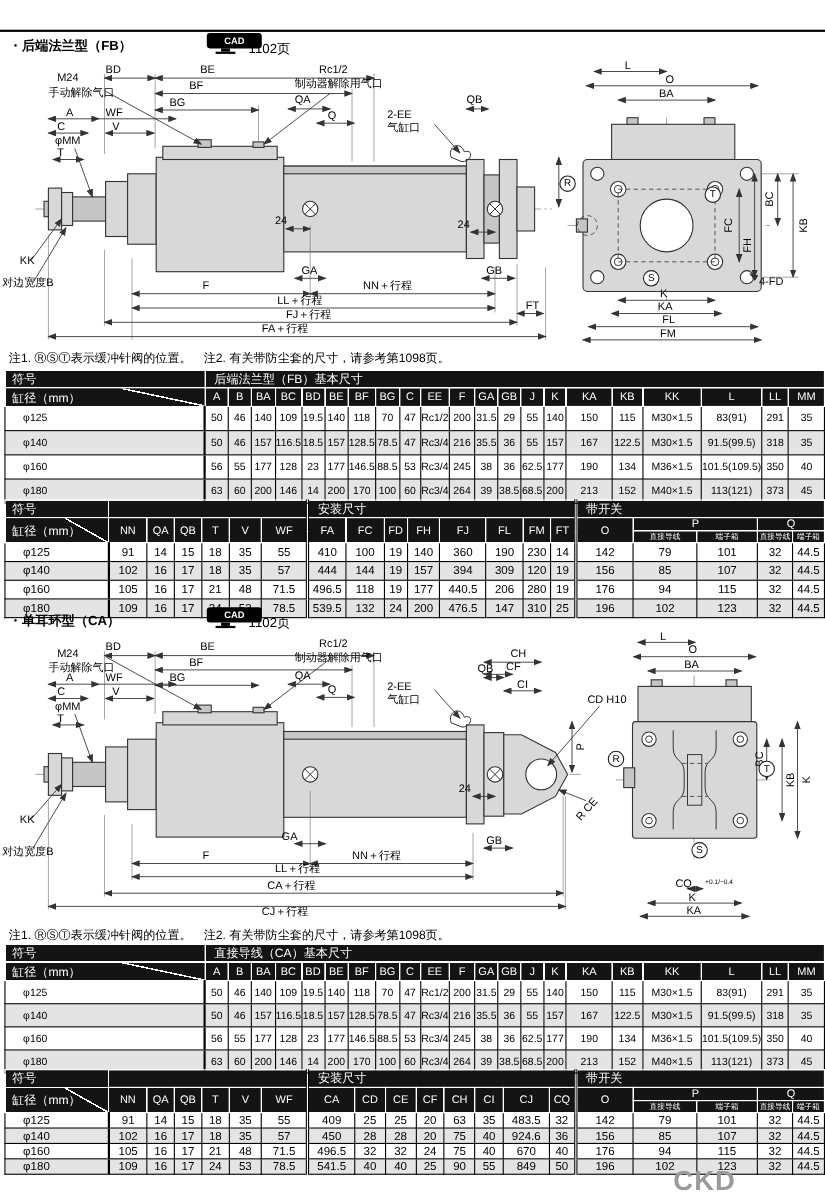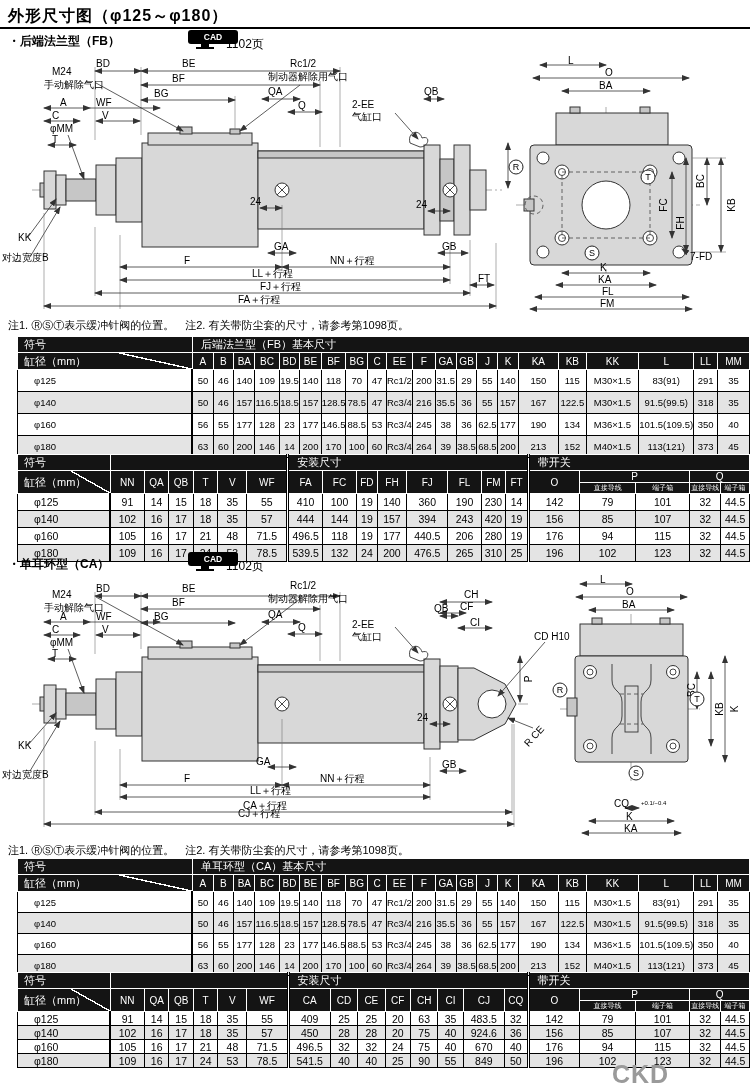--- a/index.html
+++ b/index.html
@@ -19,21 +19,21 @@
   
   .draw{position:absolute;left:0;width:750px;}
   .draw svg{position:absolute;left:0;top:0;}
   .d{position:absolute;font-size:10px;white-space:nowrap;line-height:11px;}
   .dv{position:absolute;font-size:10px;white-space:nowrap;transform:translate(-50%,-50%) rotate(-90deg);}
   .dr{position:absolute;font-size:10px;white-space:nowrap;transform:translate(-50%,-50%) rotate(-48deg);}
   .circ{position:absolute;width:13px;height:13px;border:1px solid #222;border-radius:50%;
         font-size:9px;line-height:13px;text-align:center;transform:translate(-50%,-50%);background:#fff;}
   .tol{position:absolute;font-size:6px;line-height:6px;white-space:nowrap;}
   
-  table{border-collapse:collapse;table-layout:fixed;position:absolute;left:17px;border:1.5px solid #000;}
+  table{border-collapse:collapse;table-layout:fixed;position:absolute;left:4px;border:1.5px solid #000;}
   th{background:#141414;color:#fff;border:1px solid #fff;font-weight:normal;
      font-size:10px;padding:0;text-align:center;overflow:hidden;}
   th.grp{text-align:left;padding-left:8px;font-size:11px;}
   th.corner{text-align:left;padding-left:6px;font-size:11px;position:relative;}
   th.diag::after{content:"";position:absolute;right:0;top:0;width:42%;height:100%;
      background:linear-gradient(to top right,transparent calc(50% - 0.7px),#fff calc(50% - 0.7px),
      #fff calc(50% + 0.7px),transparent calc(50% + 0.7px));}
   th.sub{font-size:7px;}
   td{border:1px solid #000;text-align:center;padding:0;overflow:hidden;white-space:nowrap;}
   td.bore{text-align:left;padding-left:16px;font-size:11px;border-right:2px solid #000;}
@@ -56,21 +56,20 @@
   .dash{stroke:#444;stroke-width:0.8;stroke-dasharray:4 3;fill:none;}
   .thin{stroke:#333;stroke-width:0.9;fill:none;}
   #ckd{position:absolute;left:612px;top:1060px;font-size:25px;font-weight:bold;
        color:#9a9a9a;letter-spacing:1px;font-family:"Liberation Sans",sans-serif;}
 </style>
 </head>
 <body>
 
 <div id="page">
 
-  <div id="title">外形尺寸图（φ125～φ180）</div>
   <div id="title-rule"></div>
 
   <div class="sec-head" style="left:8px;top:33px;">・后端法兰型（FB）</div>
   <div class="cad-icon" style="left:188px;top:30px;">
     <span class="cad-screen">CAD</span>
     <span class="cad-stand"></span>
       <span class="cad-base"></span>
   </div>
   <div class="cad-page" style="left:226px;top:36px;position:absolute;">1102页</div>
 
@@ -230,21 +229,21 @@
     <span class="d" style="left:568px;top:0px;">L</span>
     <span class="d" style="left:605px;top:12px;">O</span>
     <span class="d" style="left:599px;top:25px;">BA</span>
     <span class="dv" style="left:700px;top:126px;">BC</span>
     <span class="dv" style="left:731px;top:150px;">KB</span>
     <span class="dv" style="left:663px;top:150px;">FC</span>
     <span class="dv" style="left:680px;top:168px;">FH</span>
     <span class="circ" style="left:516px;top:112px;">R</span>
     <span class="circ" style="left:648px;top:122px;">T</span>
     <span class="circ" style="left:592px;top:198px;">S</span>
-    <span class="d" style="left:690px;top:196px;">7-FD</span>
+    <span class="d" style="left:690px;top:196px;">4-FD</span>
     <span class="d" style="left:600px;top:207px;">K</span>
     <span class="d" style="left:598px;top:219px;">KA</span>
     <span class="d" style="left:602px;top:231px;">FL</span>
     <span class="d" style="left:600px;top:243px;">FM</span>
   </div>
 
   <div class="note" style="top:318px;">注1. ⓇⓈⓉ表示缓冲针阀的位置。　注2. 有关带防尘套的尺寸，请参考第1098页。</div>
 
   <table id="t-fb-basic">
       <colgroup>
@@ -486,22 +485,22 @@
           <td>16</td>
           <td>17</td>
           <td>18</td>
           <td>35</td>
           <td>57</td>
           <td class="gb">444</td>
           <td>144</td>
           <td>19</td>
           <td>157</td>
           <td>394</td>
-          <td>243</td>
-          <td>420</td>
+          <td>309</td>
+          <td>120</td>
           <td>19</td>
           <td class="gb">156</td>
           <td>85</td>
           <td>107</td>
           <td>32</td>
           <td>44.5</td>
         </tr>
         <tr>
           <td class="bore">φ160</td>
           <td>105</td>
@@ -530,21 +529,21 @@
           <td>16</td>
           <td>17</td>
           <td>24</td>
           <td>53</td>
           <td>78.5</td>
           <td class="gb">539.5</td>
           <td>132</td>
           <td>24</td>
           <td>200</td>
           <td>476.5</td>
-          <td>265</td>
+          <td>147</td>
           <td>310</td>
           <td>25</td>
           <td class="gb">196</td>
           <td>102</td>
           <td>123</td>
           <td>32</td>
           <td>44.5</td>
         </tr>
       </tbody>
     </table>
@@ -698,21 +697,21 @@
     <span class="d" style="left:352px;top:55px;">气缸口</span>
     <span class="dv" style="left:528px;top:103px;">P</span>
     <span class="dr" style="left:534px;top:160px;">R CE</span>
     <span class="d" style="left:417px;top:136px;">24</span>
     <span class="d" style="left:256px;top:180px;">GA</span>
     <span class="d" style="left:442px;top:183px;">GB</span>
     <span class="d" style="left:184px;top:197px;">F</span>
     <span class="d" style="left:320px;top:197px;">NN＋行程</span>
     <span class="d" style="left:250px;top:209px;">LL＋行程</span>
     <span class="d" style="left:243px;top:224px;">CA＋行程</span>
-    <span class="d" style="left:238px;top:232px;">CJ＋行程</span>
+    <span class="d" style="left:238px;top:248px;">CJ＋行程</span>
     <span class="d" style="left:18px;top:164px;">KK</span>
     <span class="d" style="left:2px;top:193px;">对边宽度B</span>
     <span class="d" style="left:600px;top:-2px;">L</span>
     <span class="d" style="left:626px;top:10px;">O</span>
     <span class="d" style="left:622px;top:23px;">BA</span>
     <span class="dv" style="left:691px;top:114px;">BC</span>
     <span class="dv" style="left:719px;top:133px;">KB</span>
     <span class="dv" style="left:734px;top:133px;">K</span>
     <span class="circ" style="left:560px;top:114px;">R</span>
     <span class="circ" style="left:697px;top:123px;">T</span>
@@ -746,21 +745,21 @@
         <col style="width: 44px;">
         <col style="width: 28px;">
         <col style="width: 55px;">
         <col style="width: 36px;">
         <col style="width: 25px;">
         <col style="width: 34px;">
       </colgroup>
       <thead>
         <tr class="h1">
           <th class="corner">符号</th>
-          <th class="grp" colspan="21">单耳环型（CA）基本尺寸</th>
+          <th class="grp" colspan="21">直接导线（CA）基本尺寸</th>
         </tr>
         <tr class="h2">
           <th class="corner diag">缸径（mm）</th>
           <th>A</th>
           <th>B</th>
           <th>BA</th>
           <th>BC</th>
           <th>BD</th>
           <th>BE</th>
           <th>BF</th>

